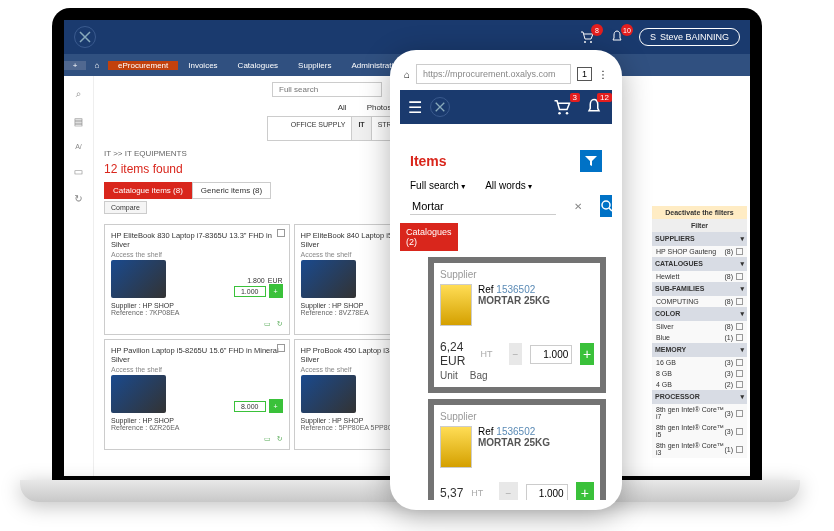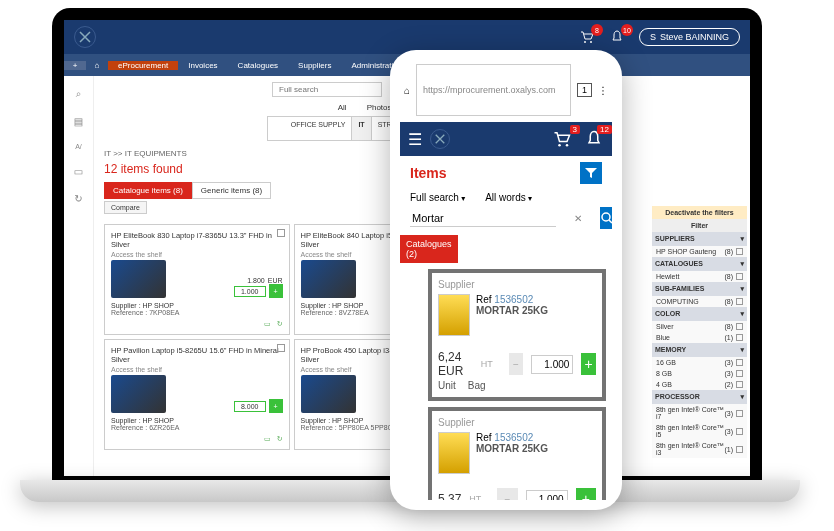--- a/index.html
+++ b/index.html
@@ -64,43 +64,43 @@
 .filter-header { background: #ffecc4; padding: 3px; font-weight: bold; text-align: center; }
 .filter-title { background: #eee; padding: 3px; font-weight: bold; text-align: center; }
 .filter-group-h { background: #d8dce4; padding: 3px; font-size: 7px; font-weight: bold; display: flex; justify-content: space-between; }
 .filter-item { padding: 2px 4px; display: flex; justify-content: space-between; align-items: center; }
 .filter-item .cb { width: 7px; height: 7px; border: 1px solid #999; }
 
 
 .phone-frame { position: absolute; left: 390px; top: 50px; width: 232px; height: 460px; background: #fff; border-radius: 26px; box-shadow: 0 6px 30px rgba(0,0,0,.3); padding: 10px; z-index: 10; }
 .phone-screen { width: 100%; height: 100%; background: #fff; overflow: hidden; position: relative; font-size: 10px; }
 .phone-url { display: flex; align-items: center; gap: 6px; padding: 4px 4px 6px; }
-.url-box { flex: 1; border: 1px solid #ccc; padding: 20px 6px; font-size: 9px; color: #888; background: #fff; }
+.url-box { flex: 1; border: 1px solid #ccc; padding: 4px 6px; font-size: 9px; color: #888; background: #fff; }
 .phone-header { background: #1a3a6e; height: 34px; display: flex; align-items: center; padding: 0 8px; gap: 8px; }
 .hamburger { color: #fff; font-size: 16px; }
 .phone-header .logo { width: 20px; height: 20px; }
 .phone-header-icons { margin-left: auto; display: flex; gap: 12px; }
 .phone-header-icons .icon-wrap { position: relative; color: #fff; }
 .phone-badge { position: absolute; top: -4px; right: -8px; background: #e41e1e; color: #fff; font-size: 8px; border-radius: 2px; padding: 0 3px; }
 
-.phone-items-header { display: flex; justify-content: space-between; align-items: center; padding: 6px 10px; }
+.phone-items-header { display: flex; justify-content: space-between; align-items: center; padding: 6px 10px; margin-top: 20px; }
 .items-title { color: #d9261c; font-weight: bold; font-size: 14px; }
 .filter-icon { background: #0072c6; color: #fff; width: 22px; height: 22px; display: flex; align-items: center; justify-content: center; }
 
 .phone-search { padding: 2px 10px 6px; }
 .search-opts { display: flex; gap: 20px; font-size: 10px; margin-bottom: 4px; }
 .search-opts span::after { content: " ▾"; font-size: 8px; }
 .mortar-row { display: flex; gap: 18px; align-items: center; }
 .mortar-input { flex: 1; border: none; border-bottom: 1px solid #ccc; padding: 2px; font-size: 11px; }
 .clear-x { color: #888; }
 .search-btn { background: #0072c6; color: #fff; width: 22px; height: 22px; display: flex; align-items: center; justify-content: center; }
 
 .catalogues-badge { background: #d9261c; color: #fff; padding: 4px 6px; font-size: 9px; display: inline-block; margin-left: 0; }
 
-.mobile-card { border: 4px solid #737373; margin: 6px 6px 4px 28px; padding: 6px; }
+.mobile-card { border: 6px solid #737373; margin: 6px 6px 4px 28px; padding: 6px; }
 .mobile-card .sup-label { color: #999; font-size: 10px; margin-bottom: 4px; }
 .mobile-product { display: flex; gap: 6px; }
 .mobile-img { width: 32px; height: 42px; background: linear-gradient(#ffdd55, #d4a000); border: 1px solid #ccc; }
 .mobile-info { font-size: 10px; }
 .mobile-ref { color: #5a8ab5; }
 .mobile-name { font-weight: bold; color: #555; font-size: 10px; }
 .mobile-price-row { display: flex; align-items: center; gap: 8px; margin-top: 14px; font-size: 10px; }
 .mobile-price { font-size: 12px; color: #333; }
 .ht { color: #aaa; font-size: 9px; }
 .minus-btn { background: #e8e8e8; width: 22px; height: 22px; display: flex; align-items: center; justify-content: center; color: #aaa; }

